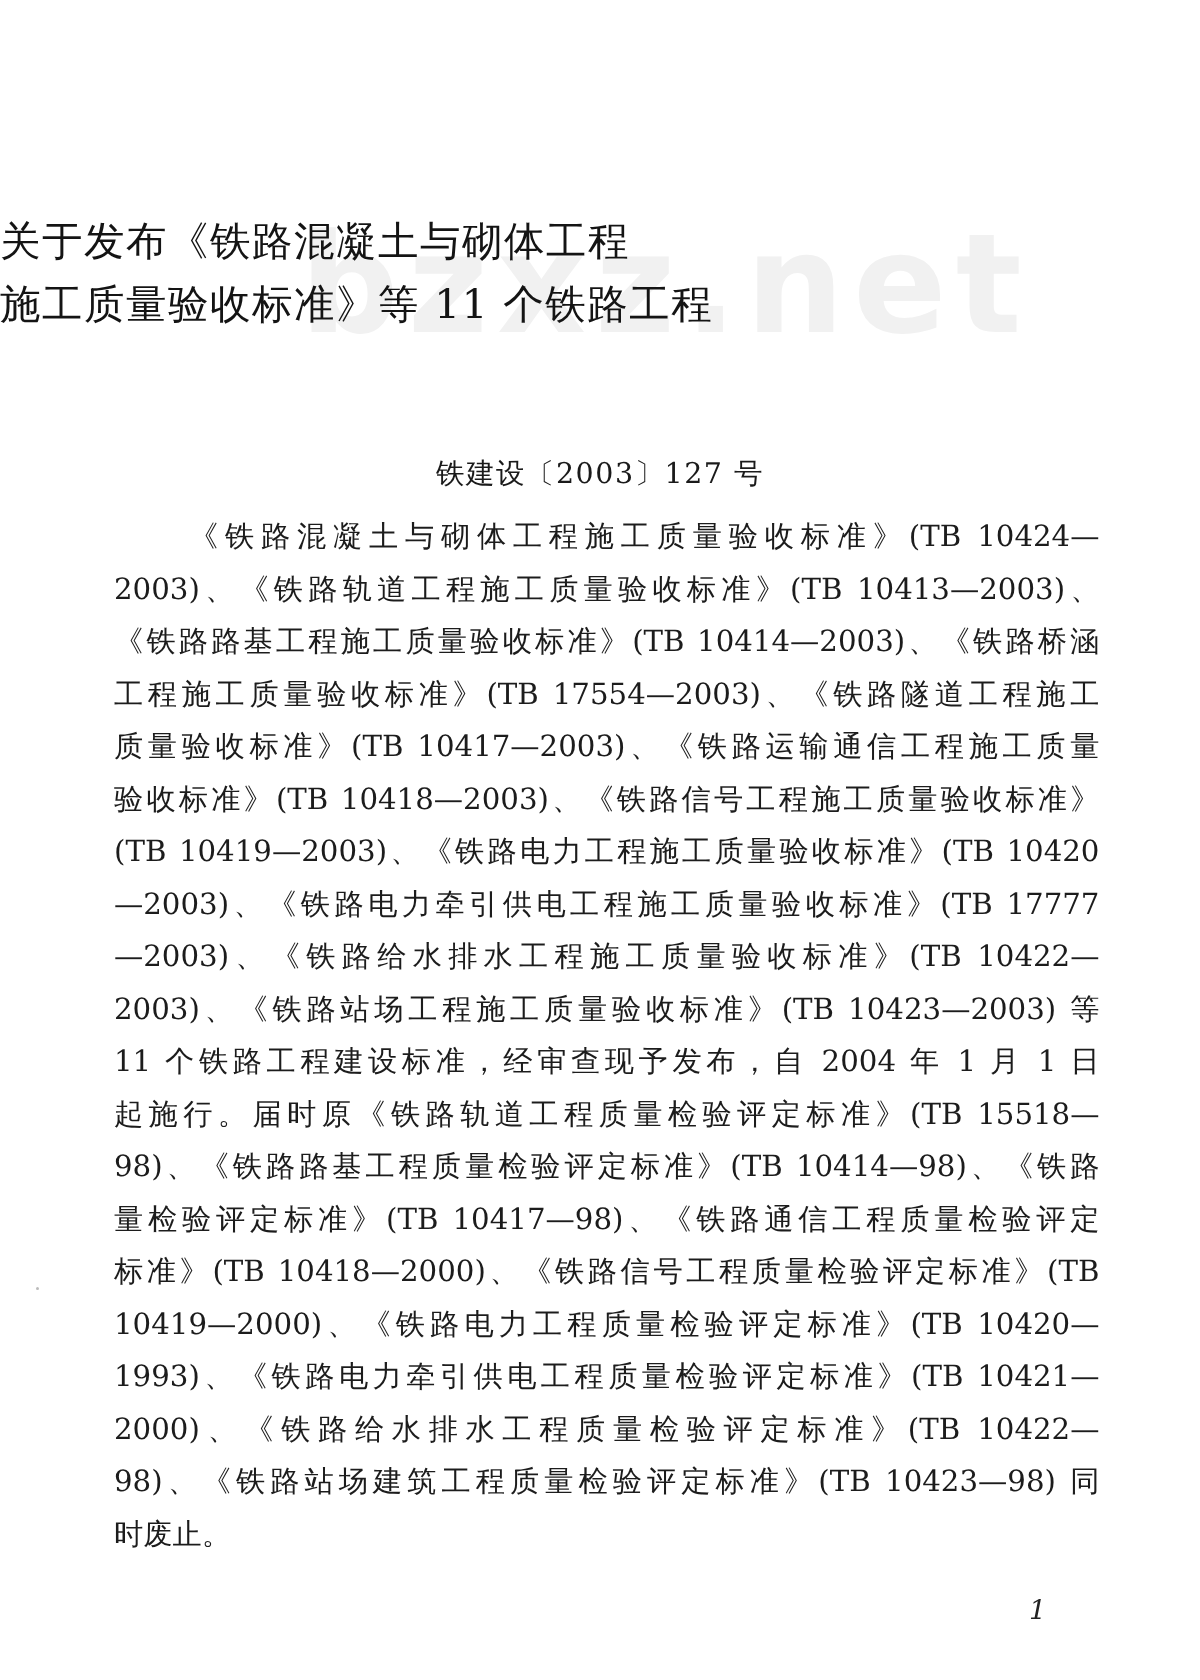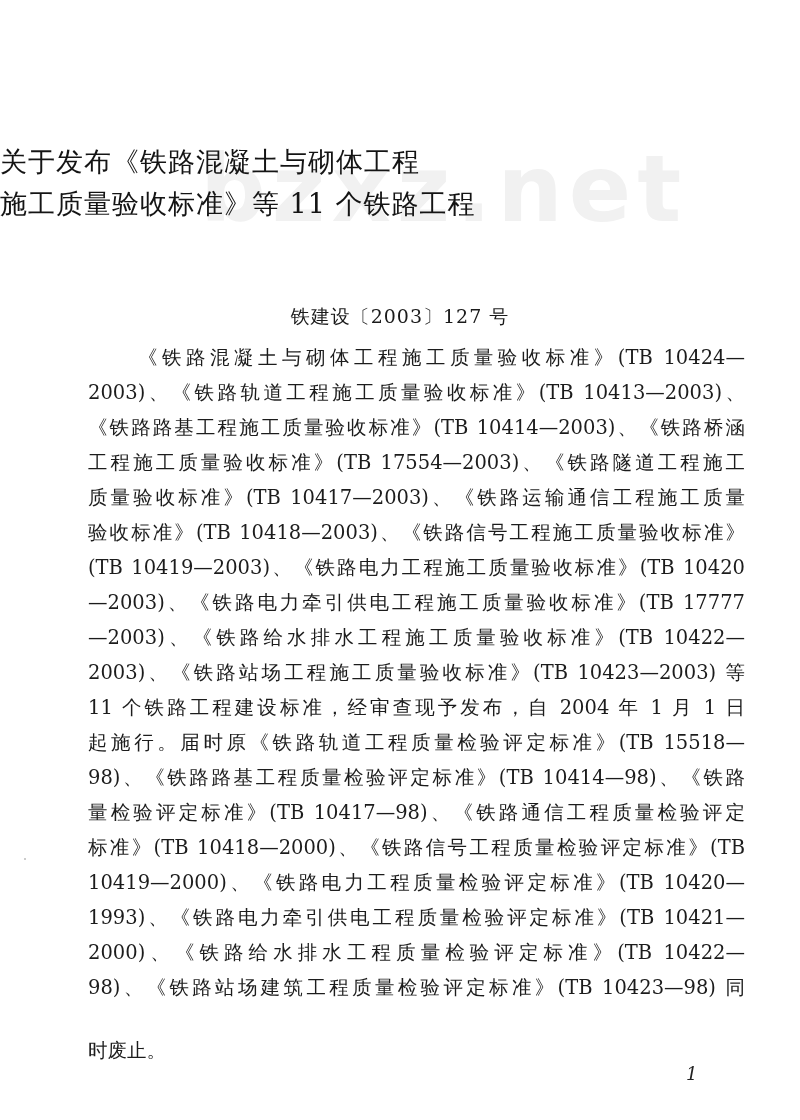--- a/index.html
+++ b/index.html
@@ -60,42 +60,41 @@
       text-align: center;
       font-size: 19px;
       line-height: 26px;
       letter-spacing: 1px;
       color: #1a1a1a;
       z-index: 1;
       margin-top: 16px;
     }
     .body-text {
       position: absolute;
-      left: 88px;
+      left: 76px;
       top: 340px;
       width: 657px;
       z-index: 1;
     }
     .body-line {
       display: block;
       white-space: nowrap;
       font-size: 19.5px;
       line-height: 35px;
       height: 35px;
       color: #1c1c1c;
       text-align: justify;
       text-align-last: justify;
       overflow: visible;
     }
     .body-line.indent {
       padding-left: 50px;
     }
     .body-line.last {
       text-align-last: left;
-      margin-top: 28px;
     }
     .page-number {
       position: absolute;
       left: 686px;
       top: 1063px;
       font-size: 18px;
       font-style: italic;
       color: #222;
       z-index: 1;
     }

